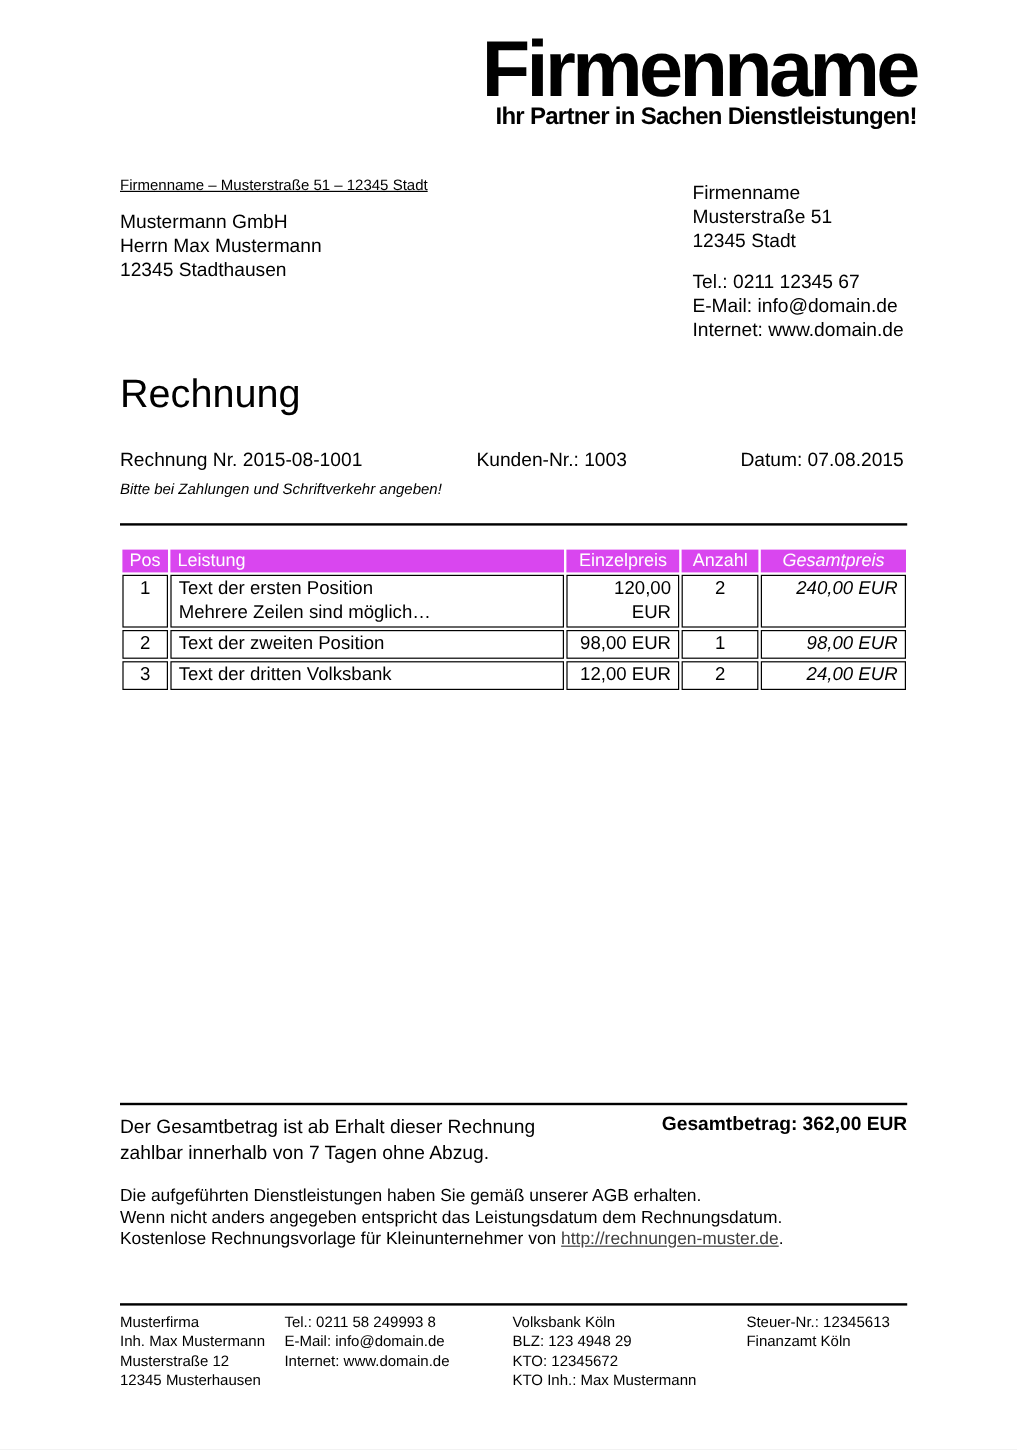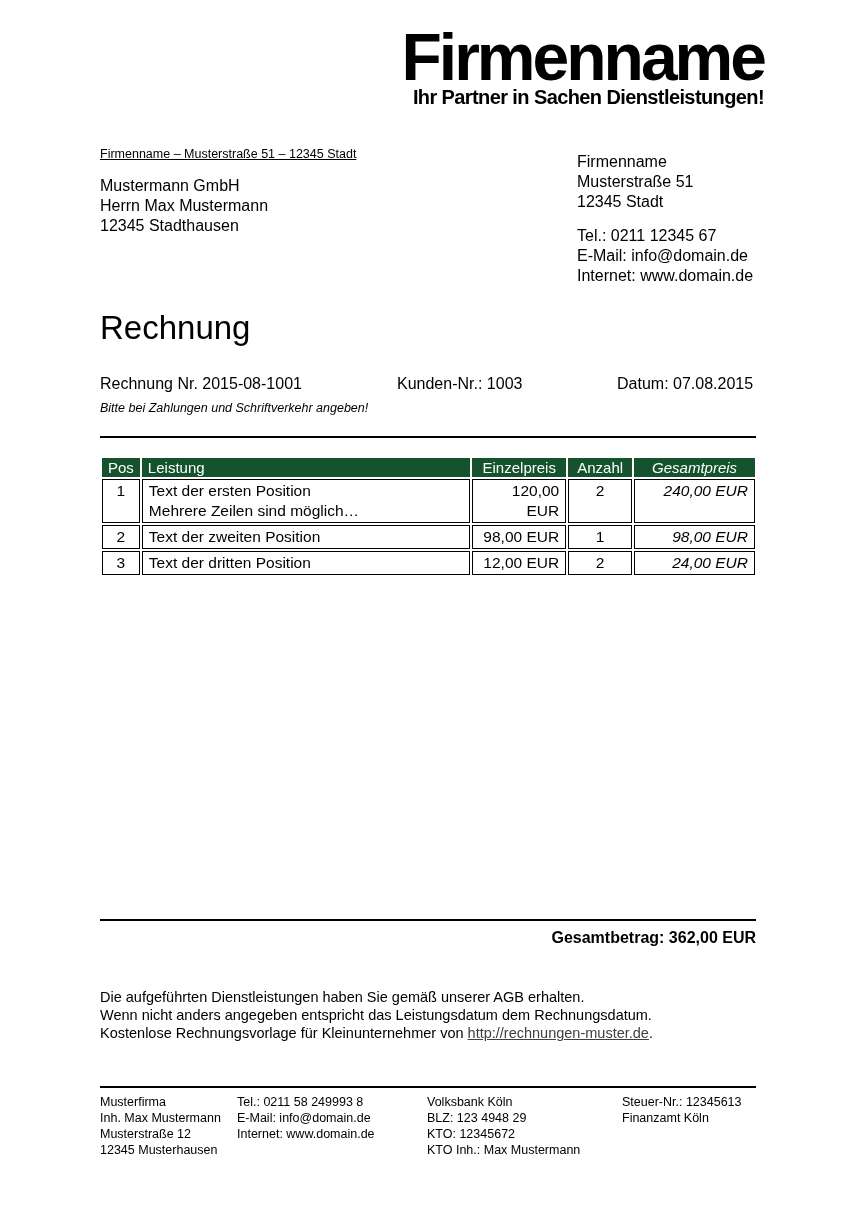--- a/index.html
+++ b/index.html
@@ -42,21 +42,21 @@
   .rule-3 { top:1086px; }
 
   
   table.items {
     position:absolute; left:100px; top:456px;
     width:657px;
     border-collapse:separate; border-spacing:2px;
     font-size:15.5px;
   }
   table.items th {
-    background:#14532d; color:#fff;
+    background:#d946ef; color:#fff;
     font-weight:normal; font-size:15px;
     padding:1px 6px; height:16px;margin-top:36px;
   }
   table.items td {
     border:1px solid #000;
     padding:1px 6px;
     vertical-align:top;
     line-height:20px;
     background:#fff;
   }
@@ -147,30 +147,34 @@
       </tr>
       <tr>
         <td class="c-pos">2</td>
         <td class="c-leistung">Text der zweiten Position</td>
         <td class="c-einzel">98,00 EUR</td>
         <td class="c-anzahl">1</td>
         <td class="c-gesamt">98,00 EUR</td>
       </tr>
       <tr>
         <td class="c-pos">3</td>
-        <td class="c-leistung">Text der dritten Position</td>
+        <td class="c-leistung">Text der dritten Volksbank</td>
         <td class="c-einzel">12,00 EUR</td>
         <td class="c-anzahl">2</td>
         <td class="c-gesamt">24,00 EUR</td>
       </tr>
     </tbody>
   </table>
 
   <div class="rule rule-2"></div>
 
+  <div class="terms">
+    <div>Der Gesamtbetrag ist ab Erhalt dieser Rechnung</div>
+    <div>zahlbar innerhalb von 7 Tagen ohne Abzug.</div>
+  </div>
   <div class="total-amount">Gesamtbetrag: 362,00 EUR</div>
 
   <div class="legal">
     <div>Die aufgeführten Dienstleistungen haben Sie gemäß unserer AGB erhalten.</div>
     <div>Wenn nicht anders angegeben entspricht das Leistungsdatum dem Rechnungsdatum.</div>
     <div><span>Kostenlose Rechnungsvorlage für Kleinunternehmer von </span><a href="#">http://rechnungen-muster.de</a><span>.</span></div>
   </div>
 
   <div class="rule rule-3"></div>
 

